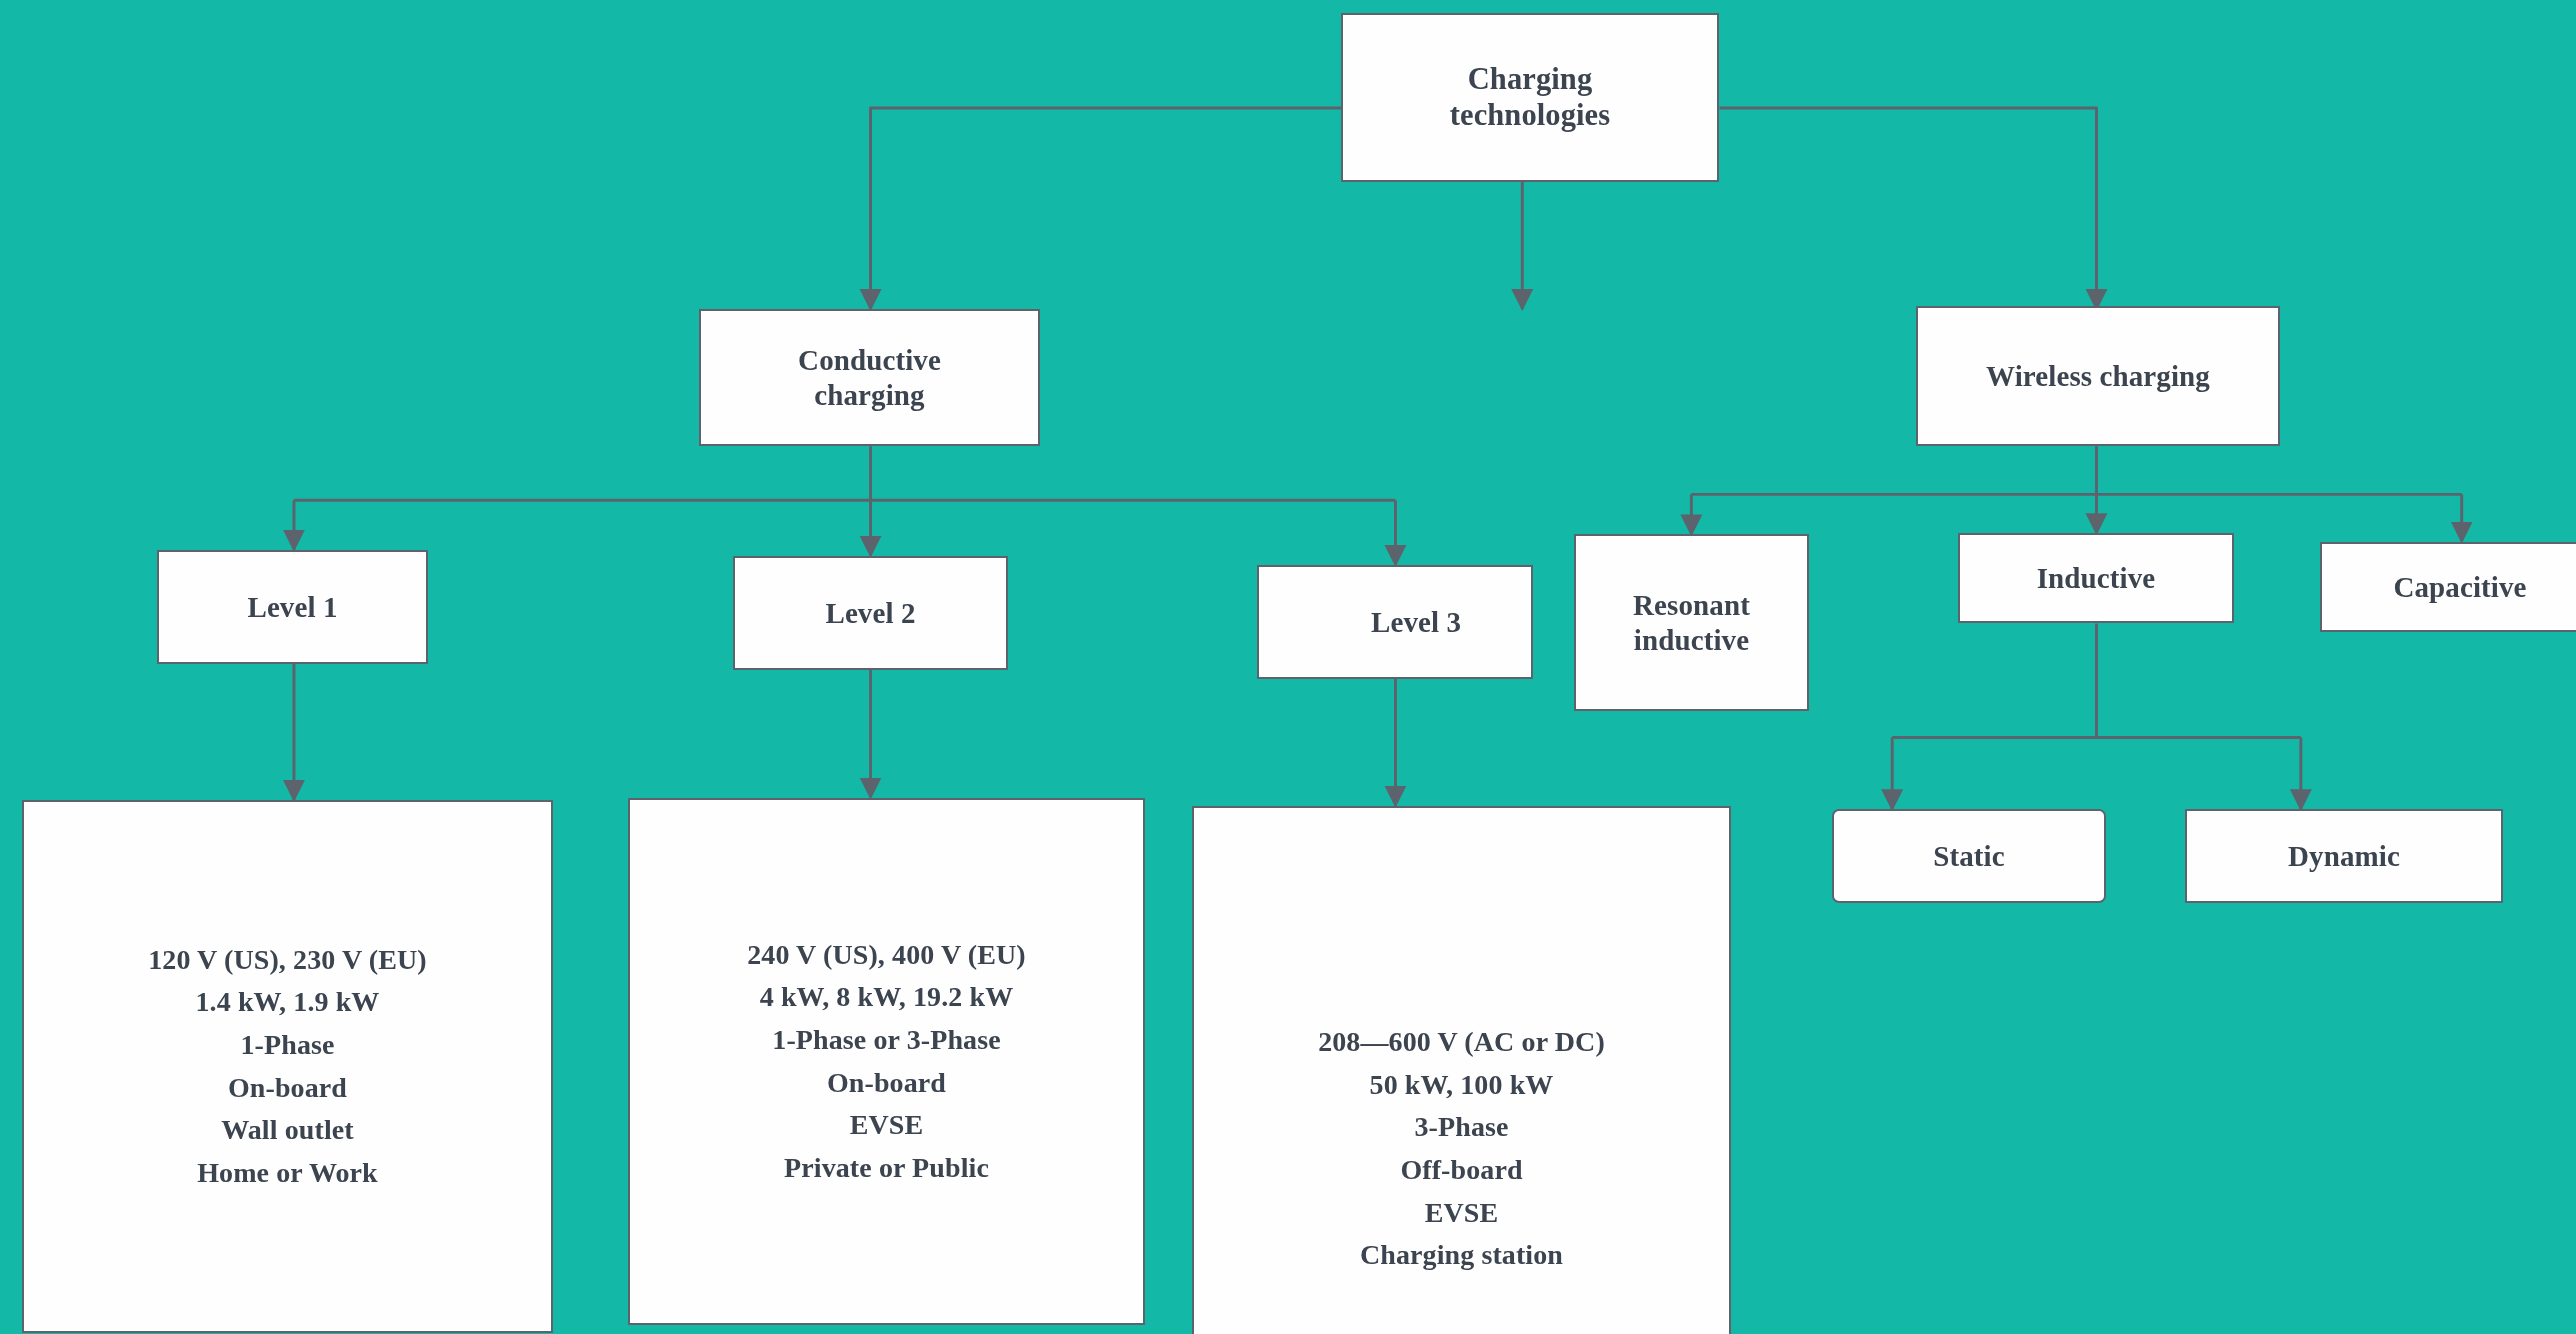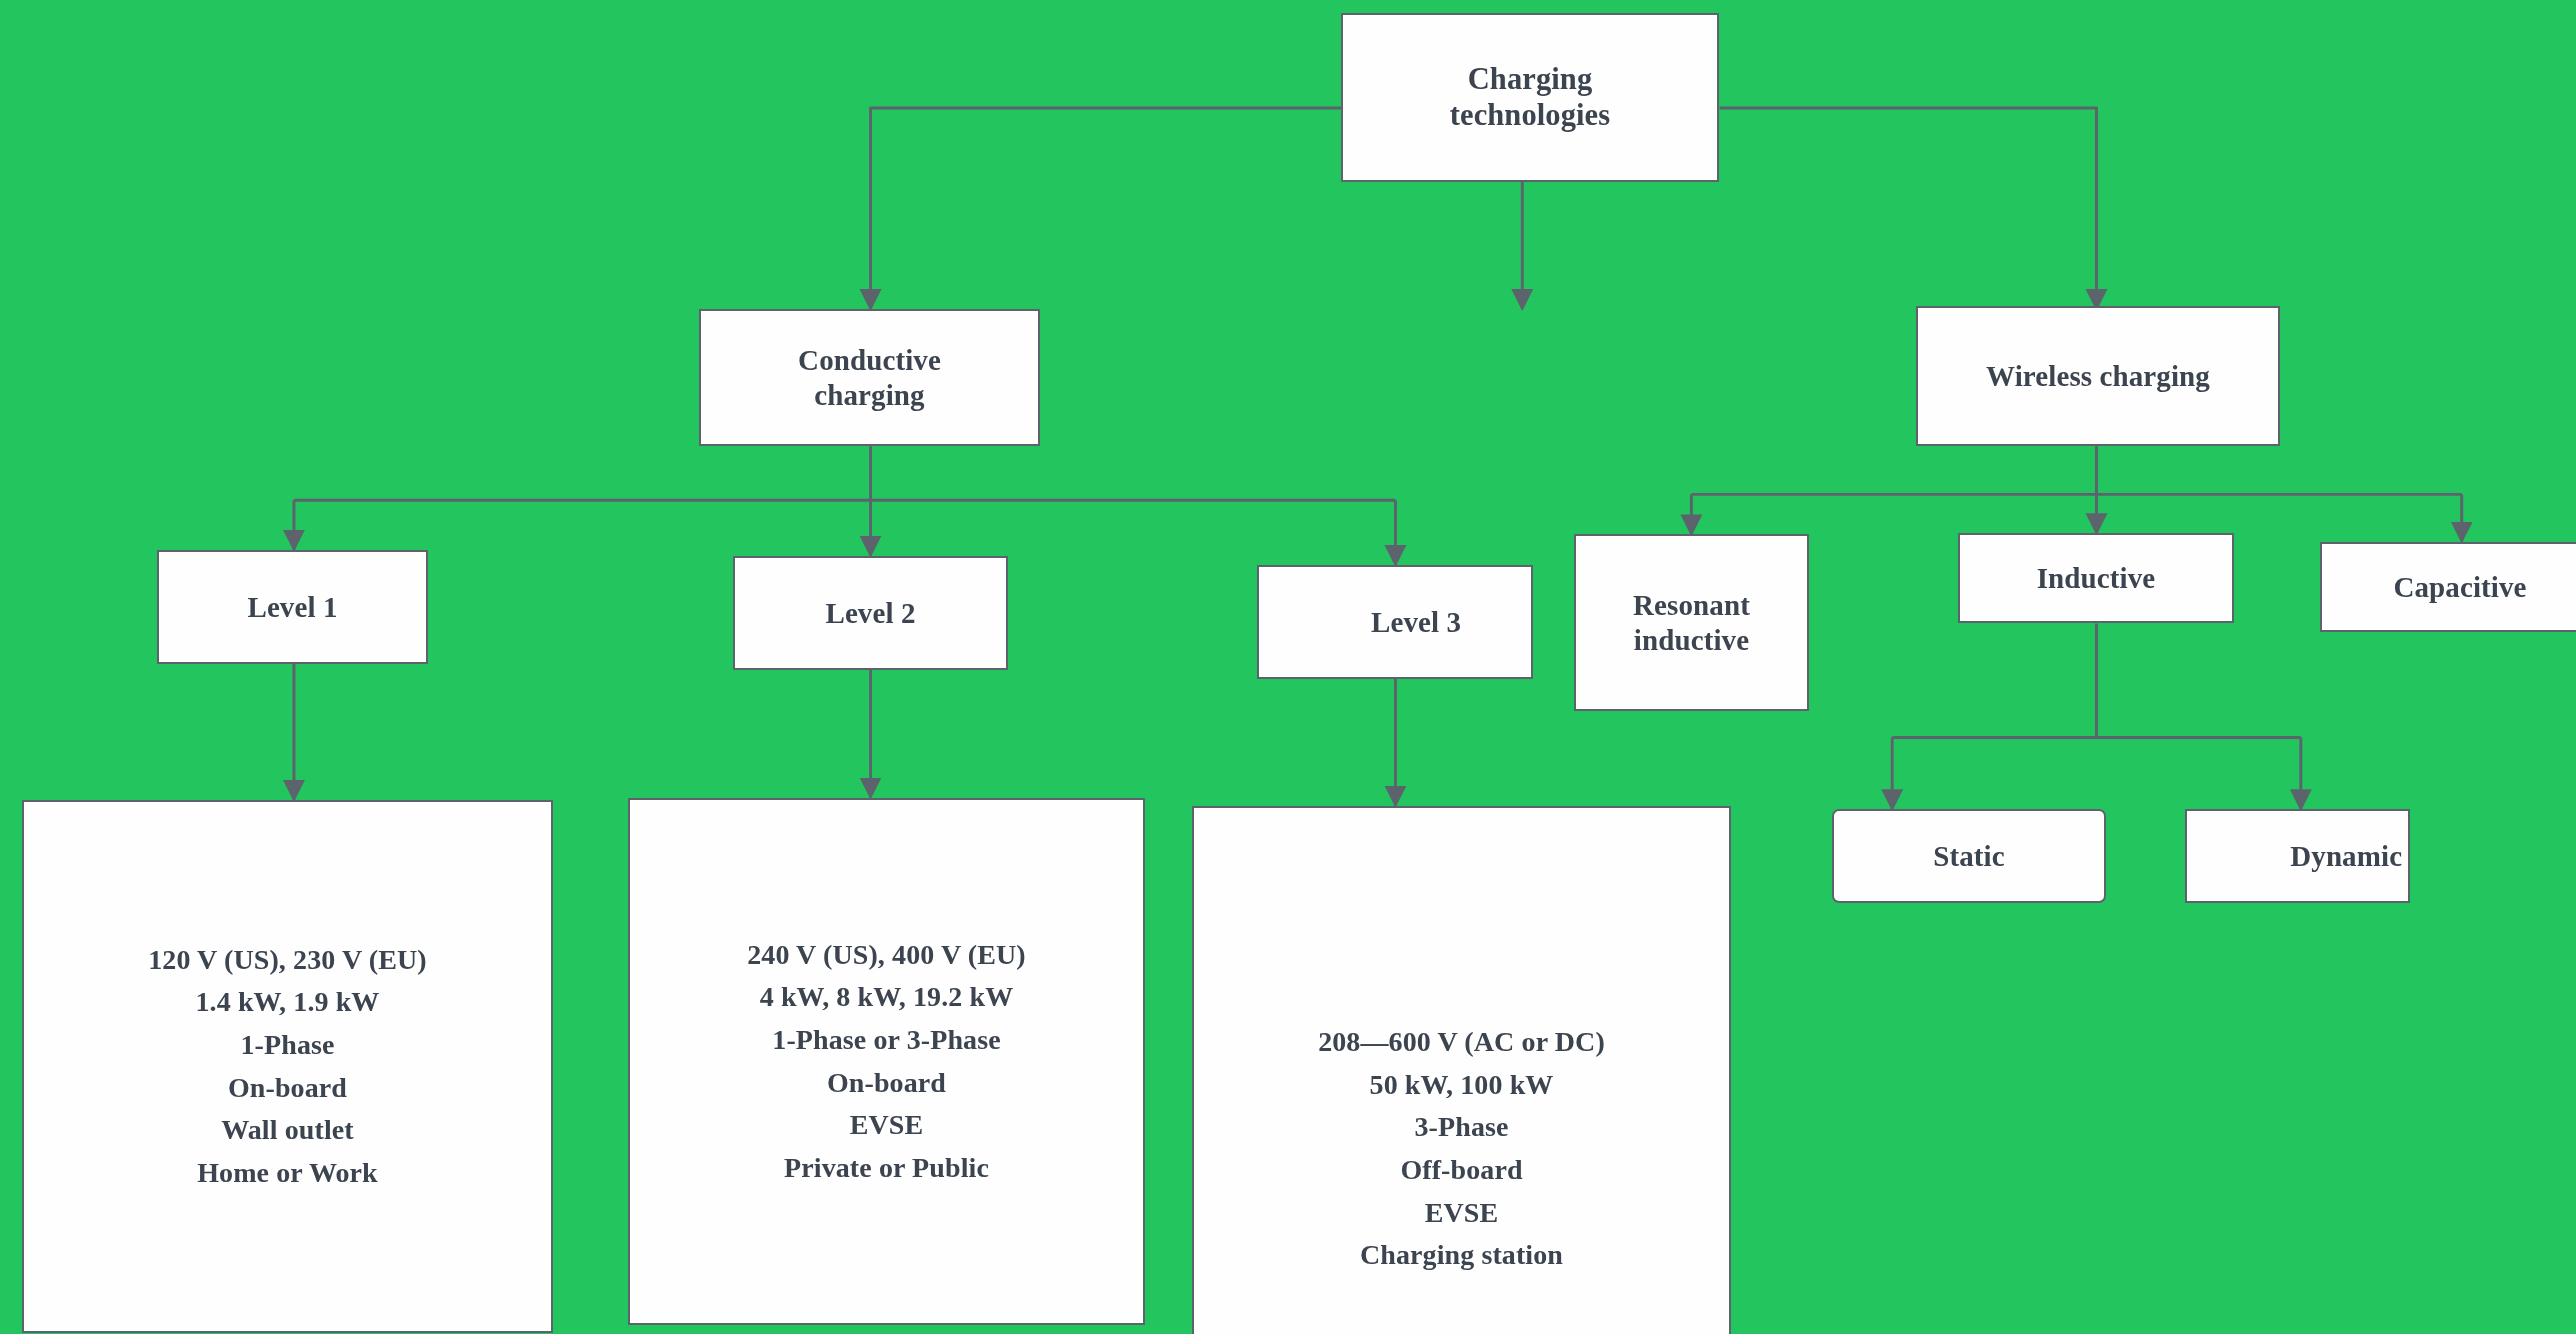--- a/index.html
+++ b/index.html
@@ -7,21 +7,21 @@
     padding: 0;
     background: #ffffff;
   }
   body {
     font-family: "Liberation Serif", "DejaVu Serif", serif;
   }
   #canvas {
     position: relative;
     width: 2576px;
     height: 1334px;
-    background: #22c55e;
+    background: #14b8a6;
     overflow: hidden;
   }
   #wires {
     position: absolute;
     left: 0;
     top: 0;
     width: 2576px;
     height: 1334px;
     pointer-events: none;
   }
@@ -138,21 +138,21 @@
   </div>
 
   <div class="node s-lvl3" style="left:2320px; top:542px; width:280px; height:90px;">
     <span class="label">Capacitive</span>
   </div>
 
   <div class="node s-lvl4" style="left:1832px; top:809px; width:274px; height:94px;border-radius:7px;">
     <span class="label">Static</span>
   </div>
 
-  <div class="node s-lvl4" style="left:2185px; top:809px; width:225px; height:94px;text-align:right;">
+  <div class="node s-lvl4" style="left:2185px; top:809px; width:318px; height:94px;">
     <span class="label">Dynamic</span>
   </div>
 
   <div class="node detail s-detail" style="left:22px; top:800px; width:531px; height:533px;">
     <span class="label">120 V (US), 230 V (EU)
 1.4 kW, 1.9 kW
 1-Phase
 On-board
 Wall outlet
 Home or Work</span>

